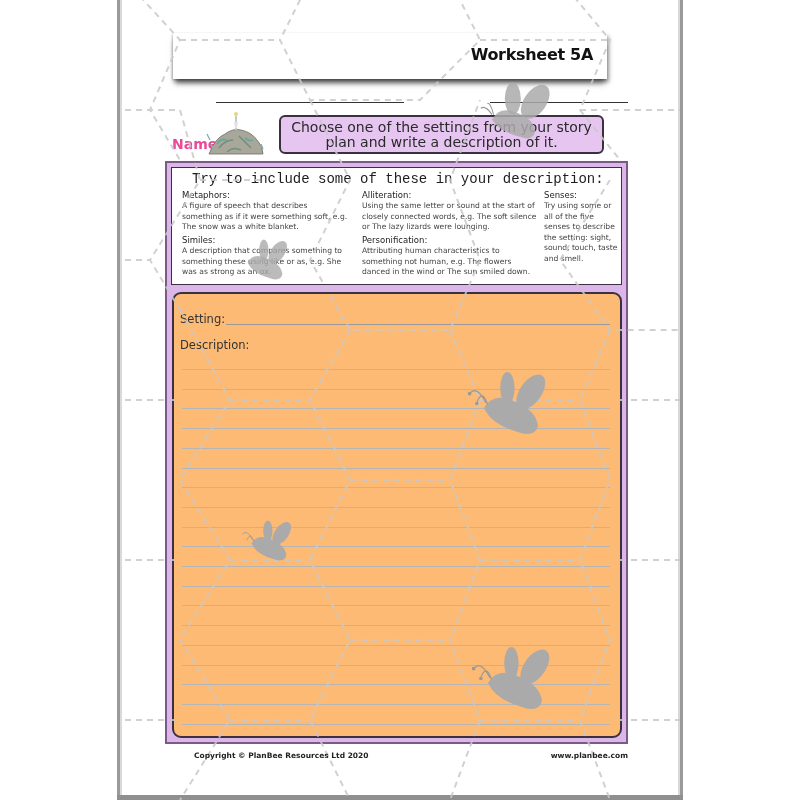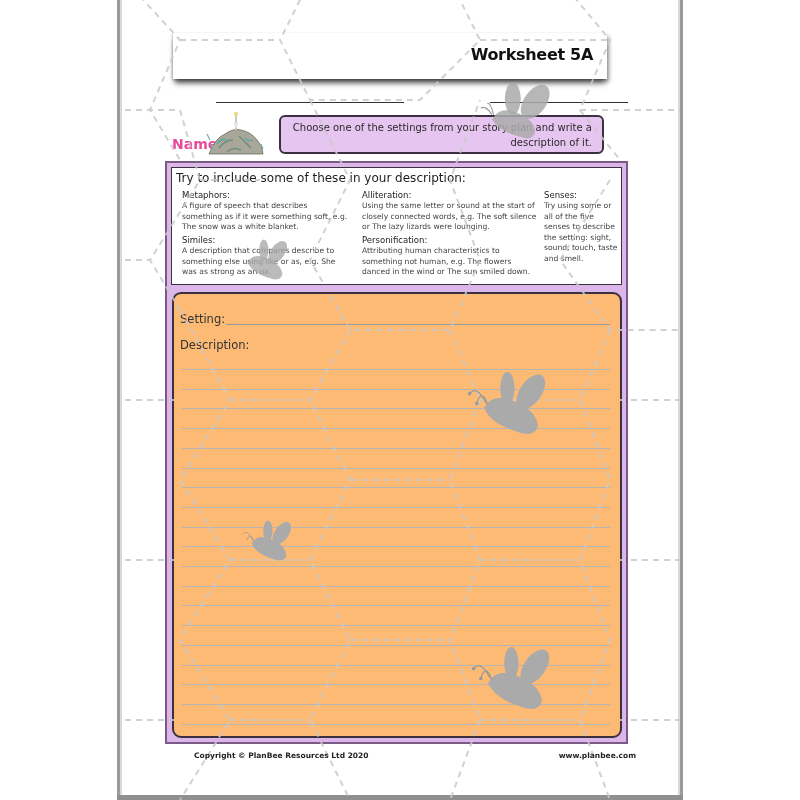--- a/index.html
+++ b/index.html
@@ -34,52 +34,52 @@
     .field-label {
       position: absolute; font-weight: bold; font-size: 14px; color: #ec4899; margin-top: 48px;
     }
     .field-line { position: absolute; height: 1px; background: #333; }
 
     .illustration { position: absolute; left: 205px; top: 104px; width: 62px; height: 54px; }
 
     .instruction-box {
       position: absolute; left: 279px; top: 115px; width: 325px; height: 39px;
       background: #e6c5f0; border: 2px solid #3b3040; border-radius: 6px;
-      display: flex; align-items: center; justify-content: center; text-align: right;
-      font-size: 10px; line-height: 15px; color: #2a2a2a; padding: 0 10px;
+      display: flex; align-items: center; justify-content: center; text-align: center;
+      font-size: 14px; line-height: 15px; color: #2a2a2a; padding: 0 10px;
     }
 
     .outer-box {
       position: absolute; left: 165px; top: 161px; width: 463px; height: 583px;
       background: #dcb6e8; border: 2px solid #7a5a86;
     }
     .tips-box {
       position: absolute; left: 171px; top: 167px; width: 451px; height: 118px;
       background: #fff; border: 1.5px solid #3b3040;
     }
     .tips-heading {
-      position: absolute; left: 4px; top: 3px; font-size: 12px; color: #1d1d1d;
+      position: absolute; left: 20px; top: 3px; font-size: 14px; color: #1d1d1d; font-family: Liberation Mono, monospace;
     }
     .tip { position: absolute; font-size: 7.6px; line-height: 10.5px; color: #444; }
     .tip-title { font-weight: normal; font-size: 8.5px; color: #222; line-height: 11px; }
 
     .writing-box {
       position: absolute; left: 172px; top: 292px; width: 450px; height: 446px;
       background: #fdba74; border: 2px solid #3b3040; border-radius: 9px;
     }
     .wb-label { position: absolute; font-size: 11.5px; color: #333; }
     .rule { position: absolute; left: 8px; right: 10px; height: 1px; background: #b5b5b5; }
 
     .bee { position: absolute; pointer-events: none; }
 
     .footer-left, .footer-right {
       position: absolute; top: 751px; font-weight: bold; font-size: 7.5px; color: #222; padding-left: 24px;
     }
     .footer-left { left: 170px; }
-    .footer-right { right: 164px; }
+    .footer-right { right: 172px; }
   </style>
 </head>
 <body>
 
 <div class="page"></div>
 <div class="bottom-bar"></div>
 
 <div class="title-card">
   <span class="title-right">Worksheet 5A</span>
 </div>
@@ -108,21 +108,21 @@
 
 <div class="tips-box">
   <span class="tips-heading">Try to include some of these in your description:</span>
 
   <div class="tip" style="left:10px; top:22px; width:168px;">
     <div class="tip-title">Metaphors:</div>
     <div>A figure of speech that describes something as if it were something soft, e.g. The snow was a white blanket.</div>
   </div>
   <div class="tip" style="left:10px; top:67px; width:168px;">
     <div class="tip-title">Similes:</div>
-    <div>A description that compares describe to something else using like or as, e.g. She was as strong as an ox.</div>
+    <div>A description that compares something to something these using like or as, e.g. She was as strong as an ox.</div>
   </div>
   <div class="tip" style="left:190px; top:22px; width:176px;">
     <div class="tip-title">Alliteration:</div>
     <div>Using the same letter or sound at the start of closely connected words, e.g. The soft silence or The lazy lizards were lounging.</div>
   </div>
   <div class="tip" style="left:190px; top:67px; width:176px;">
     <div class="tip-title">Personification:</div>
     <div>Attributing human characteristics to something not human, e.g. The flowers danced in the wind or The sun smiled down.</div>
   </div>
   <div class="tip" style="left:372px; top:22px; width:76px;">

